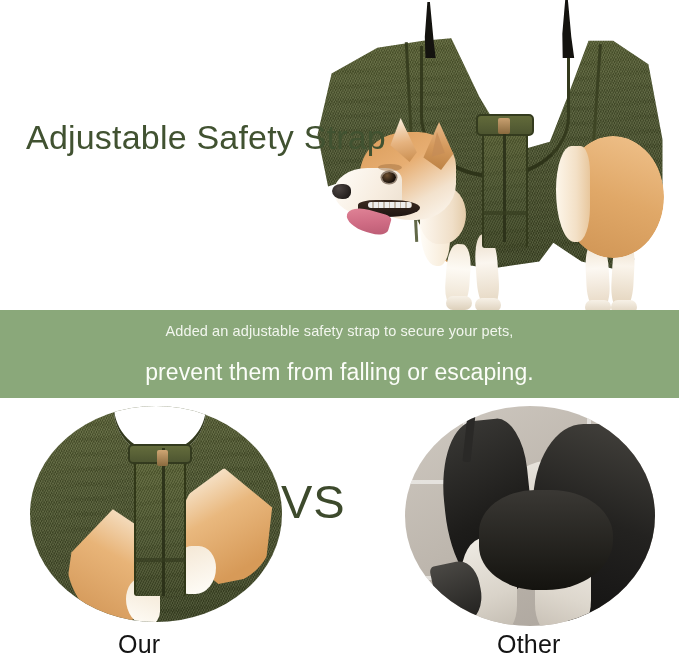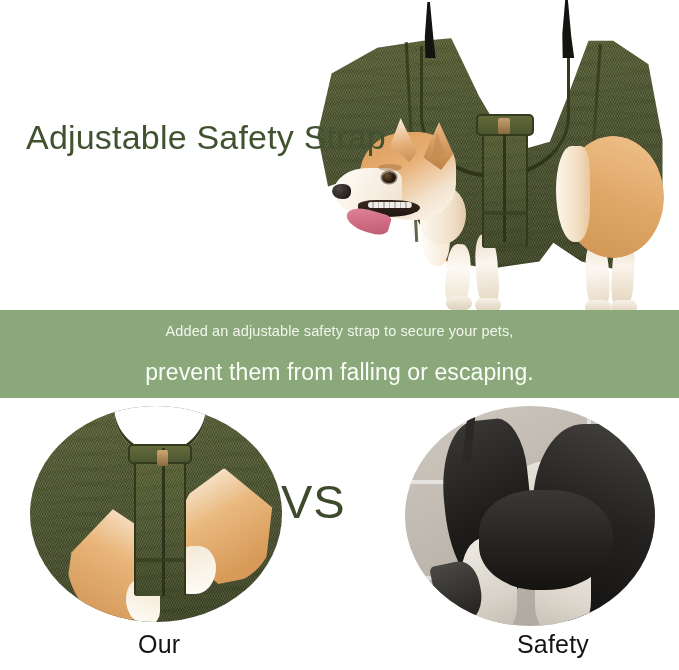--- a/index.html
+++ b/index.html
@@ -361,21 +361,21 @@
     background:#2a2927; transform:rotate(6deg); border-radius:2px;
   }
 
   
   #vs {
     position:absolute; left:281px; top:474px;
     font-size:47px; font-weight:400; color:#3d4a2c; letter-spacing:1px;
     z-index:11;
   }
   .caption {
-    position:absolute; font-size:25px; color:#141414; letter-spacing:.2px;margin-left:20px;
+    position:absolute; font-size:25px; color:#141414; letter-spacing:.2px;
   }
   #cap-our   { left:118px; top:630px; }
   #cap-other { left:497px; top:630px; }
 </style>
 </head>
 <body>
 
 <div id="hero">
 
   <div id="hammock-wrap">
@@ -460,13 +460,13 @@
     <div id="other-paw-1"></div>
     <div id="other-paw-2"></div>
     <div id="other-dark-mid"></div>
     <div id="other-strap-thin"></div>
     <div id="other-hook"></div>
   </div>
 </div>
 
 <div id="vs">VS</div>
 <div class="caption" id="cap-our">Our</div>
-<div class="caption" id="cap-other">Safety</div>
+<div class="caption" id="cap-other">Other</div>
 
 </body></html>

